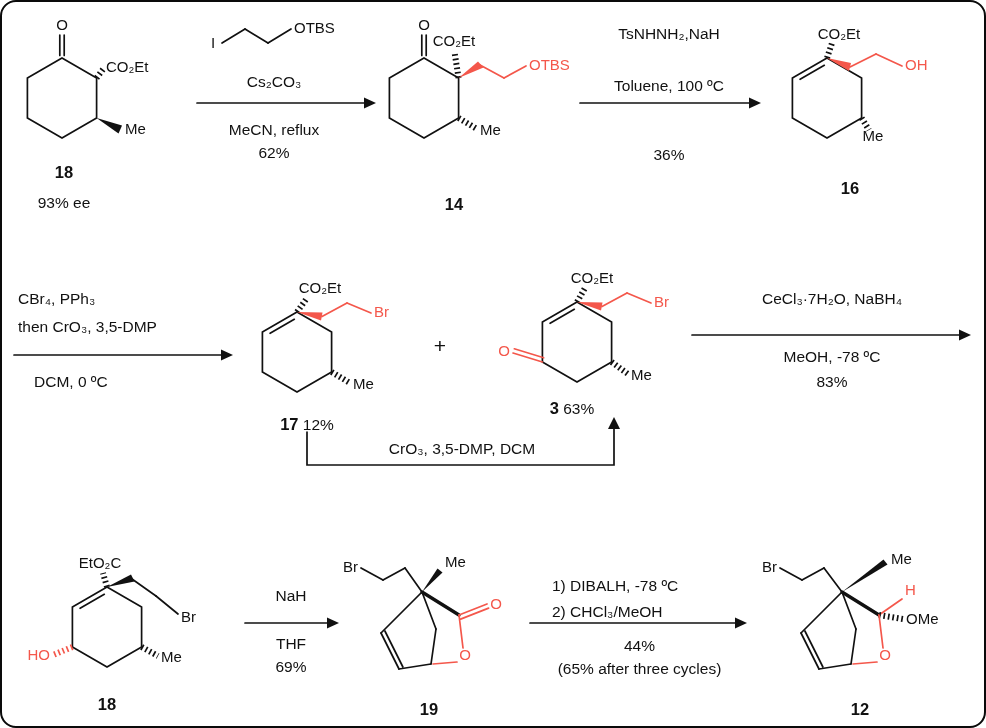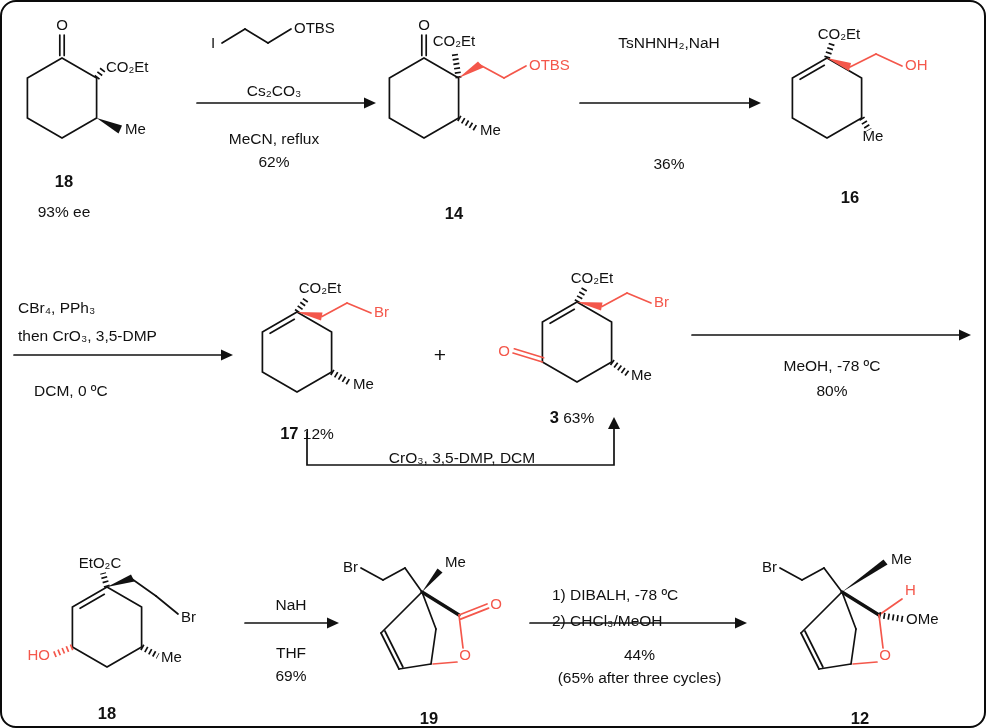--- a/index.html
+++ b/index.html
@@ -1,19 +1,19 @@
 <!DOCTYPE html>
 <html><head>
 <meta charset="utf-8">
 <style>
   html,body{margin:0;padding:0;background:#fff;}
   .page{position:relative;width:986px;height:728px;background:#fff;border:2px solid #0a0a0a;
         border-radius:16px;box-sizing:border-box;overflow:hidden;
         font-family:"Liberation Sans","DejaVu Sans",sans-serif;}
-  .t{position:absolute;white-space:nowrap;font-size:15.5px;color:#111;line-height:1.25;margin-top:9px;}
+  .t{position:absolute;white-space:nowrap;font-size:15.5px;color:#111;line-height:1.25;}
   .c{text-align:center;}
   .num{font-weight:700;font-size:16.5px;}
   svg{position:absolute;overflow:visible;}
   svg text{font-family:"Liberation Sans","DejaVu Sans",sans-serif;font-size:15px;fill:#111;}
   .ra{fill:#f4574b;}
   .bd{stroke:#111;stroke-width:1.7;stroke-linecap:round;fill:none;}
   .bdb{stroke-width:3.4;}
   .rd{stroke:#f4574b;}
   .hz{stroke:#111;stroke-width:6;stroke-dasharray:1.7 2.8;stroke-linecap:butt;fill:none;}
   .hzr{stroke:#f4574b;}
@@ -70,20 +70,21 @@
       <line class="hz" x1="84.6" y1="108" x2="103" y2="119"></line>
     </g>
     <text x="50" y="20" text-anchor="middle">O</text>
     <text x="80" y="36" text-anchor="middle">CO₂Et</text>
     <text x="155" y="60" class="ra">OTBS</text>
     <text x="106" y="125">Me</text>
   </svg>
   <div class="t c num" style="left:412px;top:192px;width:80px">14</div>
 
   <div class="t c" style="left:577px;top:22px;width:180px">TsNHNH₂,NaH</div>
+  <div class="t c" style="left:577px;top:74px;width:180px">Toluene, 100 ºC</div>
   <svg style="left:578px;top:93px" width="182" height="16">
     <line class="bd" x1="0" y1="8" x2="169" y2="8"></line>
       <polygon class="ah" points="169,2.5 181,8 169,13.5"></polygon>
   </svg>
   <div class="t c" style="left:577px;top:143px;width:180px">36%</div>
 
   <svg style="left:770px;top:8px" width="216" height="155">
     <g>
       <polygon class="bd" points="55,48 89.6,68 89.6,108 55,128 20.4,108 20.4,68"></polygon>
       <line class="bd" x1="28.1" y1="69.3" x2="52.3" y2="55.3"></line>
@@ -143,26 +144,27 @@
     <text x="27" y="102" text-anchor="middle" class="ra">O</text>
     <text x="115" y="29" text-anchor="middle">CO₂Et</text>
     <text x="177" y="53" class="ra">Br</text>
     <text x="154" y="126">Me</text>
   </svg>
   <div class="t c" style="left:505px;top:396px;width:130px">
     <span class="num">3</span>
     <span>63%</span>
   </div>
 
+  <div class="t c" style="left:690px;top:287px;width:280px">CeCl₃·7H₂O, NaBH₄</div>
   <svg style="left:690px;top:325px" width="280" height="16">
     <line class="bd" x1="0" y1="8" x2="267" y2="8"></line>
       <polygon class="ah" points="267,2.5 279,8 267,13.5"></polygon>
   </svg>
   <div class="t c" style="left:690px;top:345px;width:280px">MeOH, -78 ºC</div>
-  <div class="t c" style="left:690px;top:370px;width:280px">80%</div>
+  <div class="t c" style="left:690px;top:370px;width:280px">83%</div>
 
   <svg style="left:295px;top:414px" width="330" height="56">
     <polyline class="bd" points="10,16 10,49 317,49 317,12"></polyline>
     <polygon class="ah" points="311,13 317,1 323,13"></polygon>
   </svg>
   <div class="t c" style="left:340px;top:437px;width:240px">CrO₃, 3,5-DMP, DCM</div>
 
   <svg style="left:8px;top:540px" width="230" height="150">
     <g>
       <polygon class="bd" points="97,45 131.6,65 131.6,105 97,125 62.4,105 62.4,65"></polygon>

